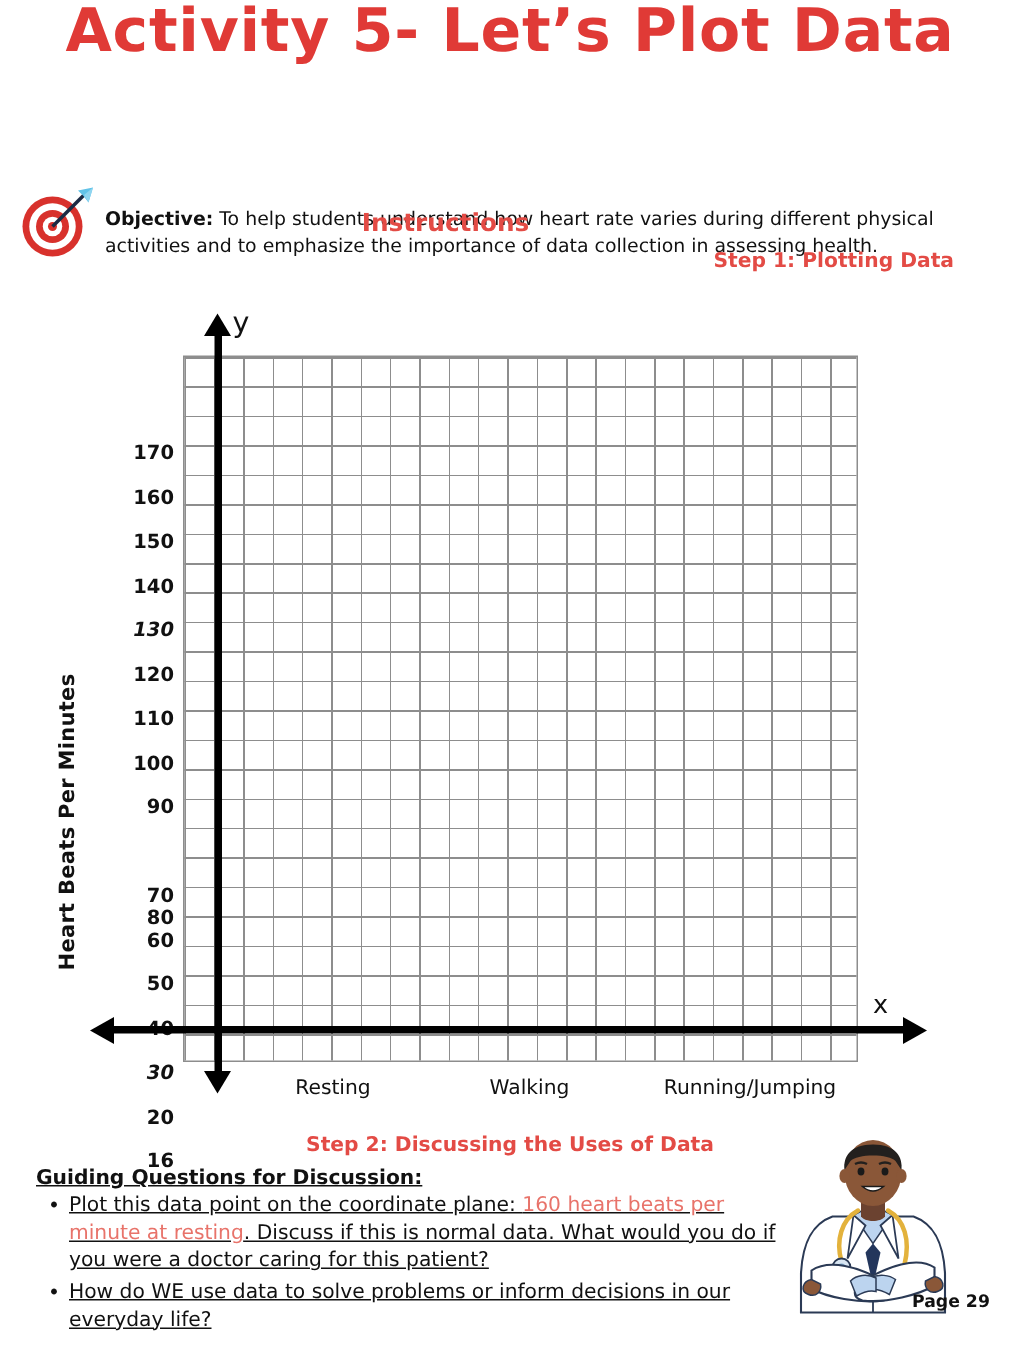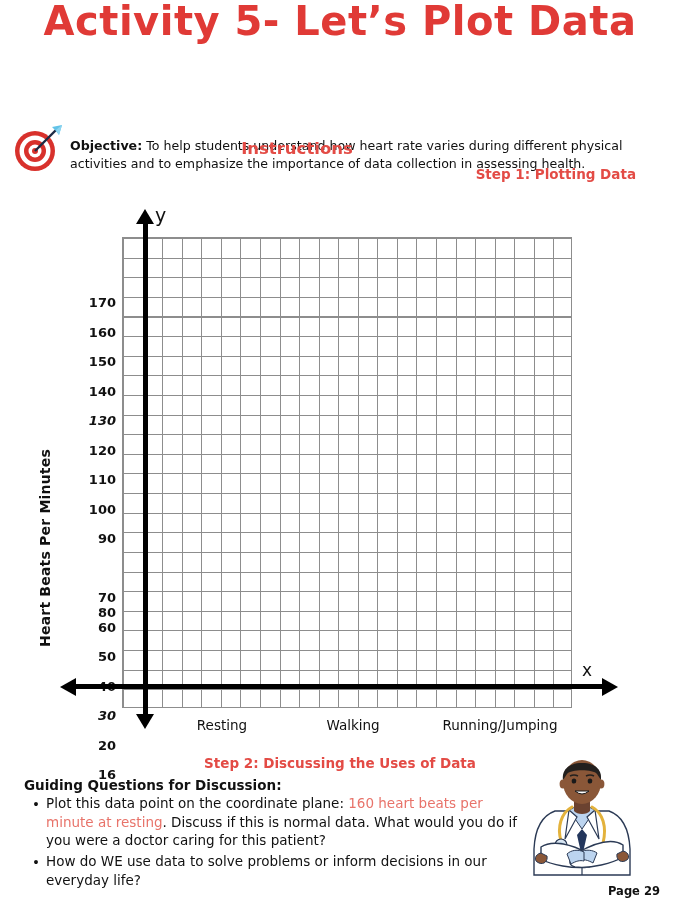--- a/index.html
+++ b/index.html
@@ -219,44 +219,45 @@
     font-weight: bold;
     color: #e34b45;
   }
   #guiding-label {
     position: absolute;
     top: 777px;
     left: 24px;
     font-size: 13.5px;
     font-weight: bold;
     color: #111;
+    text-decoration: underline;
   }
   #questions-list {
     position: absolute;
     top: 794px;
     left: 32px;
     width: 500px;
     font-size: 13.5px;
     line-height: 1.38;
     color: #111;
   }
   .q-item {
     display: flex;
     margin-bottom: 2px;
   }
   .q-item .bullet-dot {
     flex: 0 0 14px;
     padding-top: 1px;
   }
-  .q-item .q-text { flex: 1; }
+  .q-item .q-text { flex: 1; text-decoration: underline; }
   .highlight-red { color: #e8736a; }
 
   #page-number {
     position: absolute;
-    top: 884px;
+    top: 860px;
     left: 608px;
     font-size: 11.5px;
     font-weight: bold;
     color: #111;
   }
   #doctor-illustration {
     position: absolute;
     left: 517px;
     top: 753px;
     width: 130px;

